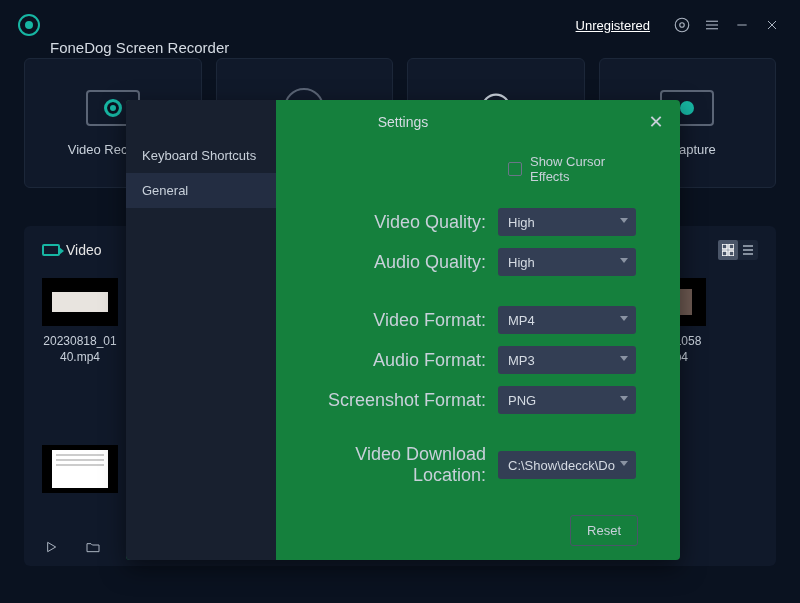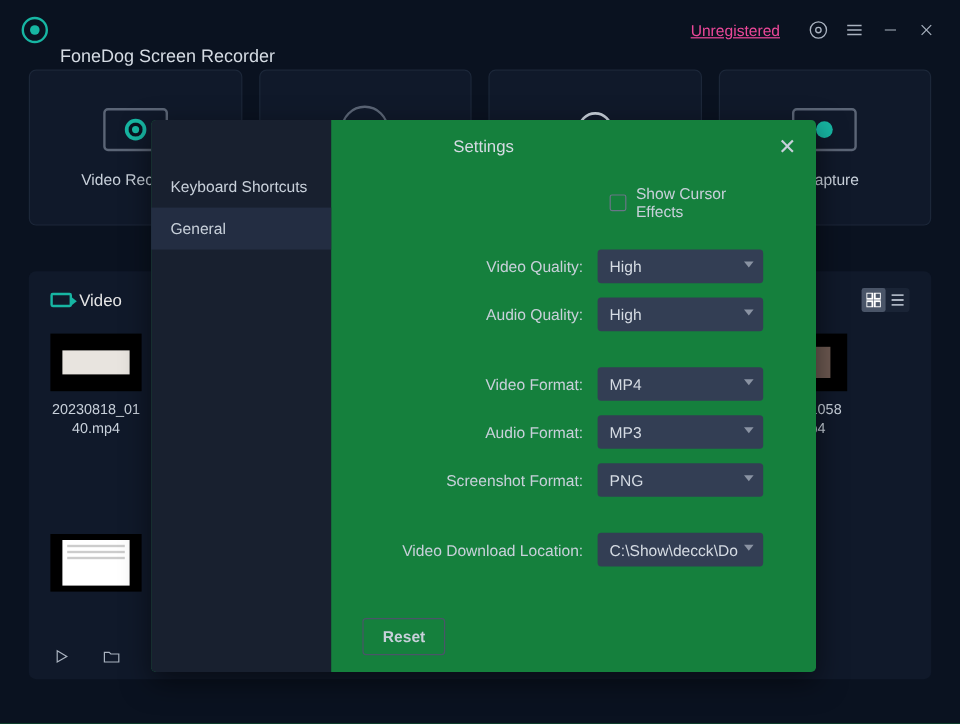--- a/index.html
+++ b/index.html
@@ -3,21 +3,21 @@
 <meta charset="utf-8">
 <style>
   * { box-sizing: border-box; margin: 0; padding: 0; font-family: -apple-system, BlinkMacSystemFont, "Segoe UI", Arial, sans-serif; }
   body { background: #0a1220; width: 800px; height: 603px; overflow: hidden; color: #c8d0da; font-size: 13px; position: relative; }
 
   
   .titlebar { height: 50px; display: flex; align-items: center; padding: 0 18px; }
   .logo { width: 22px; height: 22px; border-radius: 50%; border: 2px solid #17b6a3; position: relative; margin-right: 10px; }
   .logo::after { content:""; position:absolute; width:8px; height:8px; border-radius:50%; background:#17b6a3; top:5px; left:5px; }
   .apptitle { color:#d5dbe3; font-size:15px; flex:1;margin-top:44px; }
-  .unreg { color:#ec4899; text-decoration: underline; margin-right:12px; cursor:pointer; }
+  .unreg { color:#ffffff; text-decoration: underline; margin-right:12px; cursor:pointer; }
   .tb-icn { width:20px; height:20px; margin-left:10px; display:flex; align-items:center; justify-content:center; color:#aab3c0; cursor:pointer; }
 
   
   .tiles { display:flex; gap:14px; padding:8px 24px 0 24px; }
   .tile { flex:1; height:130px; background:#10192a; border:1px solid #1c2739; border-radius:6px; display:flex; flex-direction:column; align-items:center; justify-content:center; gap:16px; }
   .tile-icon { width:54px; height:36px; border:2px solid #5b6576; border-radius:4px; position:relative; display:flex; align-items:center; justify-content:center; }
   .tile-icon .dot { width:18px; height:18px; border-radius:50%; border:3px solid #17b6a3; background:#0a1220; box-shadow: inset 0 0 0 3px #0a1220, inset 0 0 0 20px #17b6a3; }
   .tile-icon.capture .dot { background:#17b6a3; box-shadow:none; width:14px; height:14px; border:none; }
   .tile-label { color:#c8d0da; font-size:13px; }
 
@@ -50,25 +50,25 @@
   .side-item.active { background:#232d42; }
   .modal-main { flex:1; padding:14px 32px 14px 26px; display:flex; flex-direction:column; }
   .modal-title { position:absolute; top:14px; left:0; right:0; text-align:center; color:#d5dbe3; font-size:14px; pointer-events:none; }
   .modal-close { position:absolute; top:12px; right:14px; color:#c8d0da; font-size:18px; cursor:pointer; width:20px; height:20px; display:flex; align-items:center; justify-content:center; }
 
   .form-area { margin-top:40px; overflow:hidden; flex:1; }
   .chk-row { display:flex; align-items:center; gap:8px; margin-left:206px; margin-bottom:24px; }
   .chk { width:14px; height:14px; border:1.5px solid #6a7588; border-radius:2px; }
   .chk-label { color:#c8d0da; font-size:13px; }
   .row { display:flex; align-items:center; margin-bottom:12px; }
-  .row label { width:196px; text-align:right; padding-right:12px; color:#c8d0da; font-size:13px; }
+  .row label { width:196px; text-align:right; padding-right:12px; color:#c8d0da; font-size:18px; }
   .sel { flex:1; max-width:138px; height:28px; background:#333e54; border-radius:3px; display:flex; align-items:center; padding:0 10px; color:#d5dbe3; font-size:13px; position:relative; cursor:pointer; }
   .sel .chev { position:absolute; right:8px; top:10px; width:0; height:0; border-left:4px solid transparent; border-right:4px solid transparent; border-top:5px solid #8a93a3; }
   .gap { height:18px; }
-  .reset-row { display:flex; justify-content:flex-start; padding-right:10px;font-weight:bold; }
+  .reset-row { display:flex; justify-content:flex-end; padding-right:10px; }
   .reset-btn { padding:7px 16px; border:1px solid #4a5568; border-radius:3px; color:#c8d0da; font-size:13px; cursor:pointer; }
 
   svg { stroke:currentColor; fill:none; stroke-width:1.5; }
 </style>
 </head>
 <body>
 
 <div class="titlebar">
   <div class="logo"></div>
   <div class="apptitle">FoneDog Screen Recorder</div>

